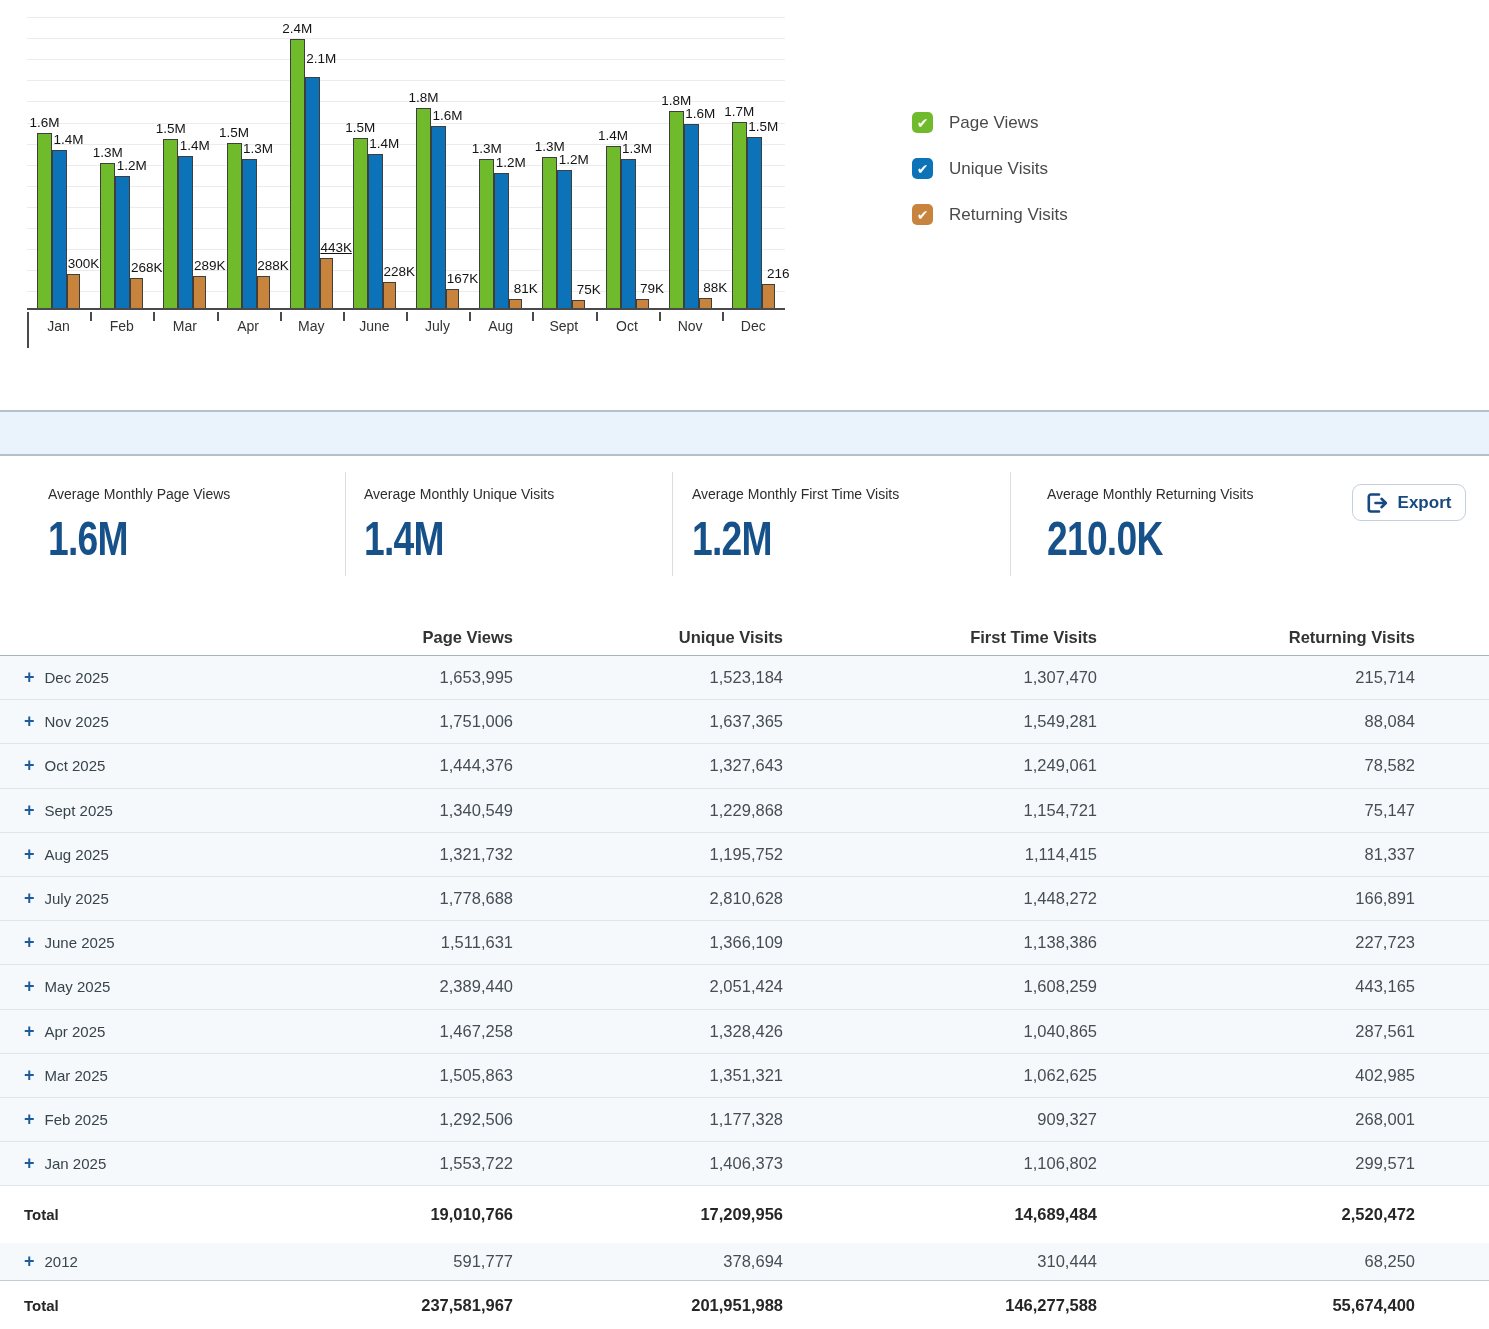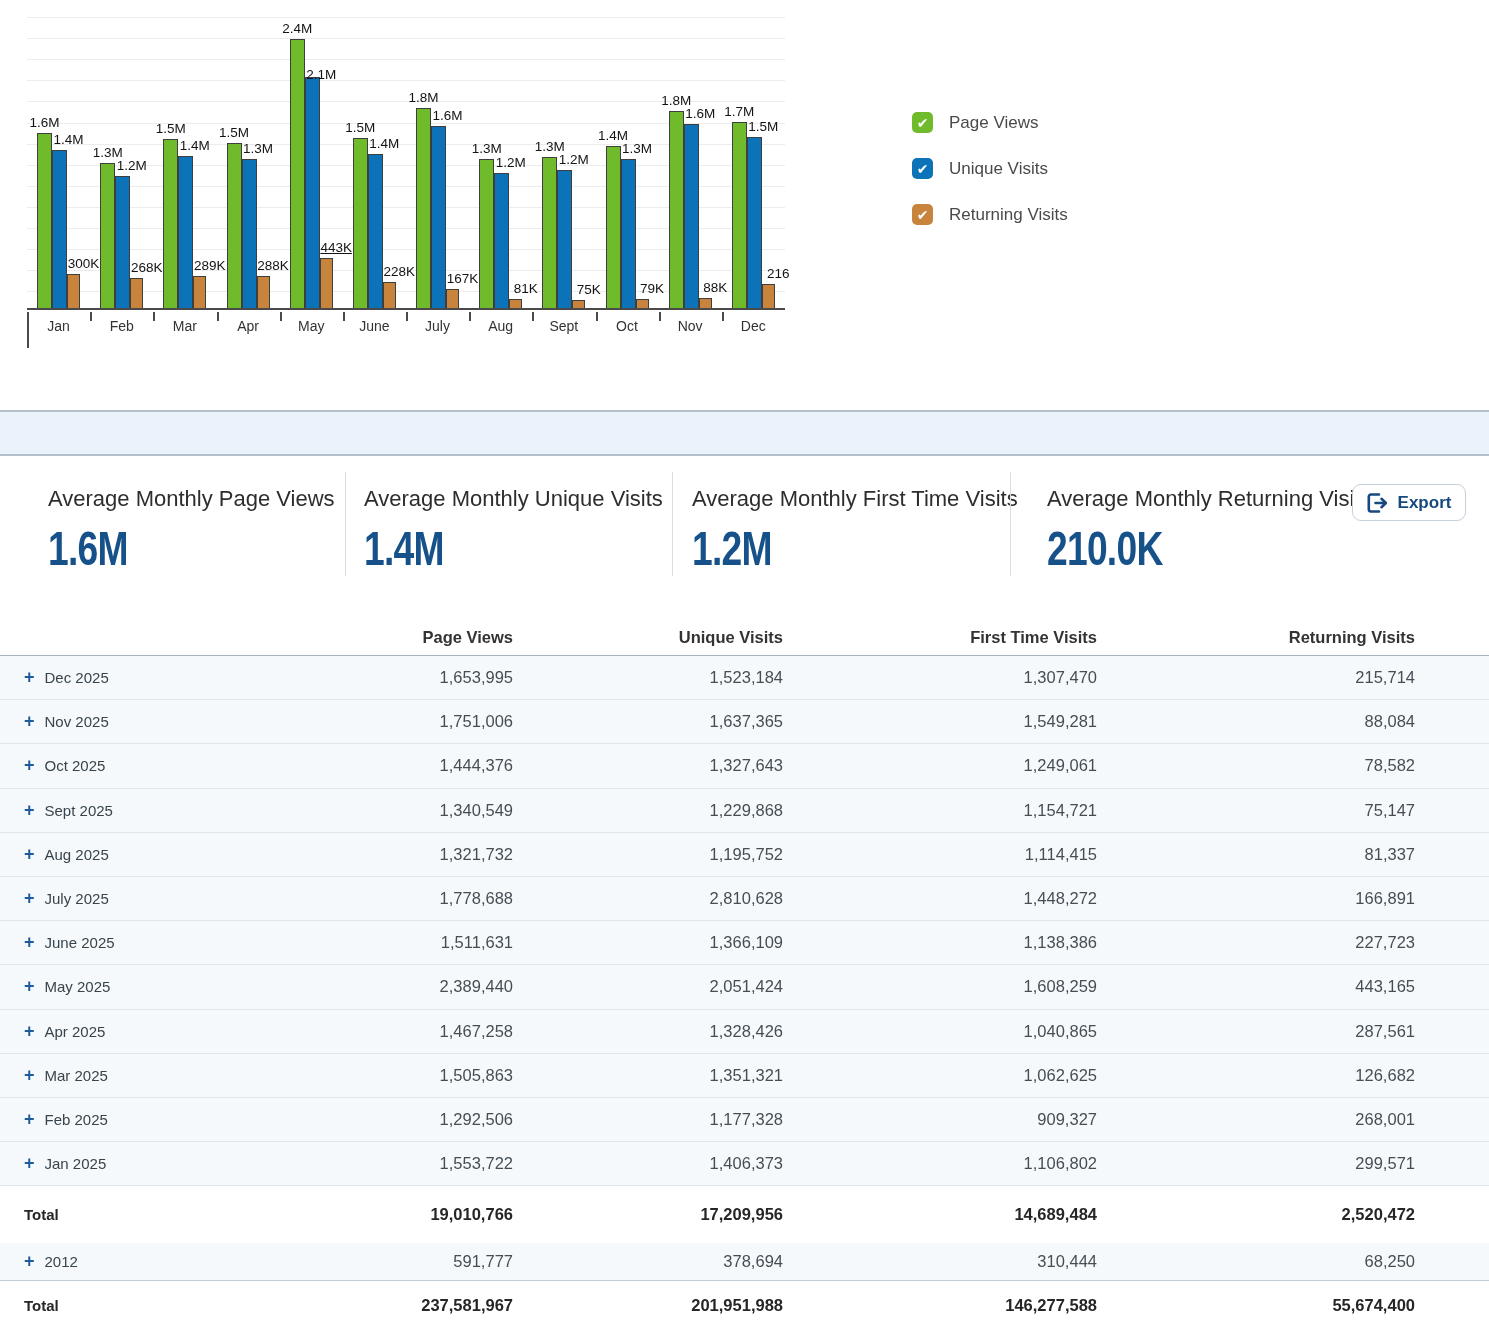--- a/index.html
+++ b/index.html
@@ -29,21 +29,21 @@
   .legend-label { font-size:17px; color:#4a4a4a; }
 
   
   .blue-band { width:1489px; height:46px; background:#eaf2fb;
     border-top:2px solid #b3c1cc; border-bottom:2px solid #b3c1cc; }
 
   
   .cards { position:relative; width:1489px; height:164px; }
   .card { position:absolute; top:30px; }
   .card-sep { position:absolute; top:16px; width:1px; height:104px; background:#d9dee3; }
-  .card-title { font-size:22px; color:#2d2d2d; margin-bottom:8px; }
+  .card-title { font-size:14px; color:#2d2d2d; margin-bottom:8px; }
   .card-value { display:inline-block; font-size:49px; font-weight:700; color:#17518a;
     transform:scaleX(0.76); transform-origin:0 50%; letter-spacing:-1px; }
   .export-btn { position:absolute; left:1352px; top:28px; width:114px; height:37px;
     background:#fff; border:1.5px solid #c5d0dc; border-radius:9px; cursor:pointer;
     display:flex; align-items:center; justify-content:center; gap:10px; }
   .export-label { font-size:17px; font-weight:700; color:#17497e; }
 
   
   .table { width:1489px; }
   .trow { display:grid; grid-template-columns:243px 270px 270px 314px 318px 74px;
@@ -96,21 +96,21 @@
         <div class="bar-label" style="left: 17.5px; bottom: 168px;">1.5M</div>
         <div class="bar" style="left: 25px; width: 15px; height: 149px; background: rgb(13, 115, 185);"></div>
         <div class="bar-label" style="left: 41.5px; bottom: 152px;">1.3M</div>
         <div class="bar" style="left: 40px; width: 13px; height: 32px; background: rgb(200, 132, 61);"></div>
         <div class="bar-label" style="left: 56.5px; bottom: 35px;">288K</div>
       </div>
       <div class="bar-group" style="left: 252.667px; width: 63.1667px;">
         <div class="bar" style="left: 10px; width: 15px; height: 269px; background: rgb(111, 187, 44);"></div>
         <div class="bar-label" style="left: 17.5px; bottom: 272px;">2.4M</div>
         <div class="bar" style="left: 25px; width: 15px; height: 231px; background: rgb(13, 115, 185);"></div>
-        <div class="bar-label" style="left: 41.5px; bottom: 226px;">2.1M</div>
+        <div class="bar-label" style="left: 41.5px; bottom: 242px;">2.1M</div>
         <div class="bar" style="left: 40px; width: 13px; height: 50px; background: rgb(200, 132, 61);"></div>
         <div class="bar-label" style="left: 56.5px; bottom: 53px; text-decoration: underline;">443K</div>
       </div>
       <div class="bar-group" style="left: 315.833px; width: 63.1667px;">
         <div class="bar" style="left: 10px; width: 15px; height: 170px; background: rgb(111, 187, 44);"></div>
         <div class="bar-label" style="left: 17.5px; bottom: 173px;">1.5M</div>
         <div class="bar" style="left: 25px; width: 15px; height: 154px; background: rgb(13, 115, 185);"></div>
         <div class="bar-label" style="left: 41.5px; bottom: 157px;">1.4M</div>
         <div class="bar" style="left: 40px; width: 13px; height: 26px; background: rgb(200, 132, 61);"></div>
         <div class="bar-label" style="left: 56.5px; bottom: 29px;">228K</div>
@@ -352,21 +352,21 @@
         <div class="cell"></div>
       </div>
       <div class="trow month-row">
         <div class="cell label-cell">
           <span class="plus">+</span>
           <span class="row-label">Mar 2025</span>
         </div>
         <div class="cell">1,505,863</div>
         <div class="cell">1,351,321</div>
         <div class="cell">1,062,625</div>
-        <div class="cell">126,682</div>
+        <div class="cell">402,985</div>
         <div class="cell"></div>
       </div>
       <div class="trow month-row">
         <div class="cell label-cell">
           <span class="plus">+</span>
           <span class="row-label">Feb 2025</span>
         </div>
         <div class="cell">1,292,506</div>
         <div class="cell">1,177,328</div>
         <div class="cell">909,327</div>

